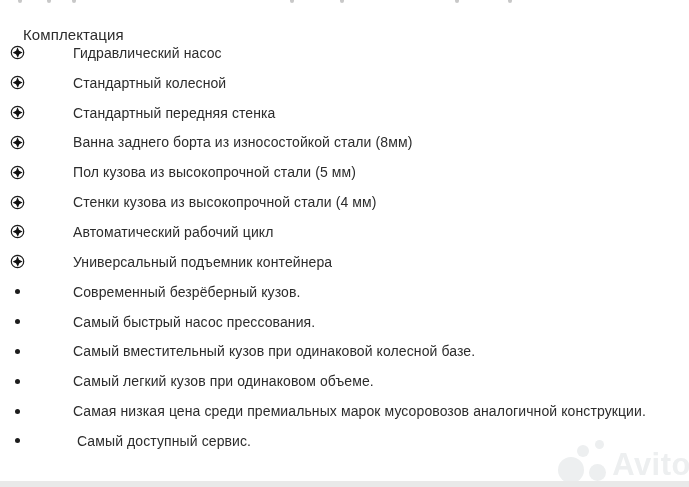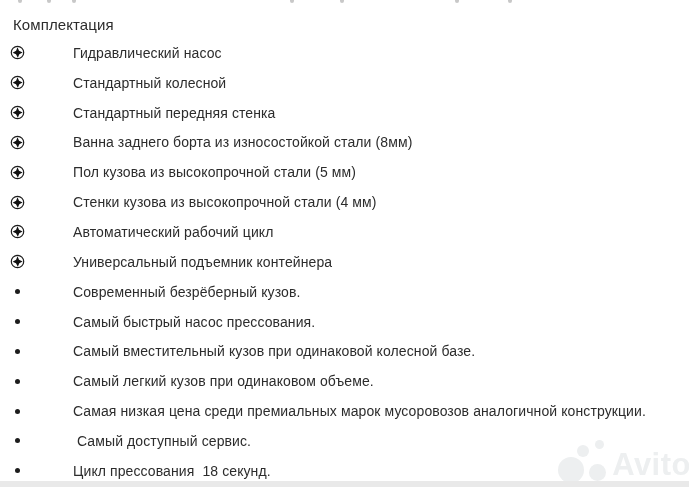--- a/index.html
+++ b/index.html
@@ -18,21 +18,21 @@
   .crop-remnants { position: absolute; top: 0; left: 0; width: 100%; height: 6px; }
   .crop-remnants i {
     position: absolute; top: 0;
     width: 4px; height: 3px;
     background: #9a9a9a; opacity: .55;
     border-radius: 0 0 2px 2px;
   }
   .title {
     position: absolute;
     top: 12px; left: 9px;
-    margin: 4px;
+    margin: 14px;
     font-size: 15px;
     font-weight: 400;
     color: #2c2c2c;
     letter-spacing: .1px;
   }
   .items {
     position: absolute;
     top: 38px; left: 0; right: 0;
   }
   .row {
@@ -223,27 +223,20 @@
     </span>
     <span class="item-text">Самая низкая цена среди премиальных марок мусоровозов аналогичной конструкции.</span>
   </div>
       <div class="row">
     <span class="marker">
 
       <span class="dot"></span>
     </span>
     <span class="item-text"> Самый доступный сервис.</span>
   </div>
-      <div class="row">
-    <span class="marker">
-
-      <span class="dot"></span>
-    </span>
-    <span class="item-text">Цикл прессования  18 секунд.</span>
-  </div>
     </div>
 
   <div class="watermark">
     <span class="wm-logo">
       <i class="wm-c1"></i>
         <i class="wm-c2"></i>
         <i class="wm-c3"></i>
         <i class="wm-c4"></i>
     </span>
     <span class="wm-text">Avito</span>

